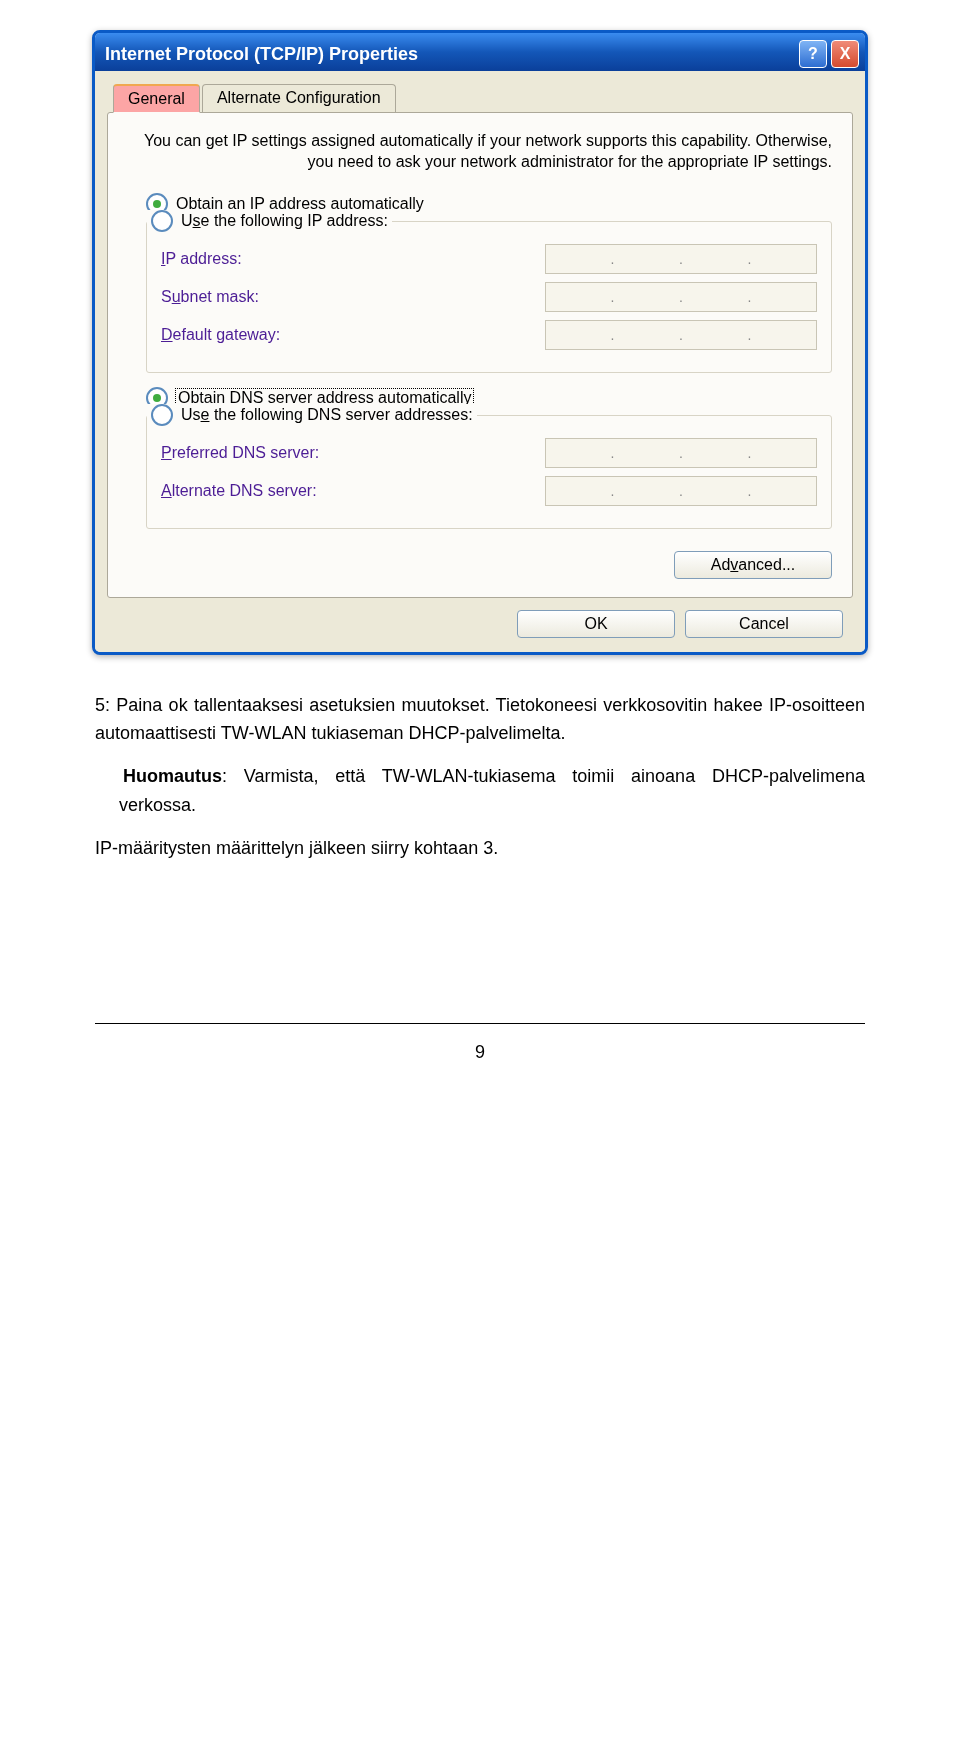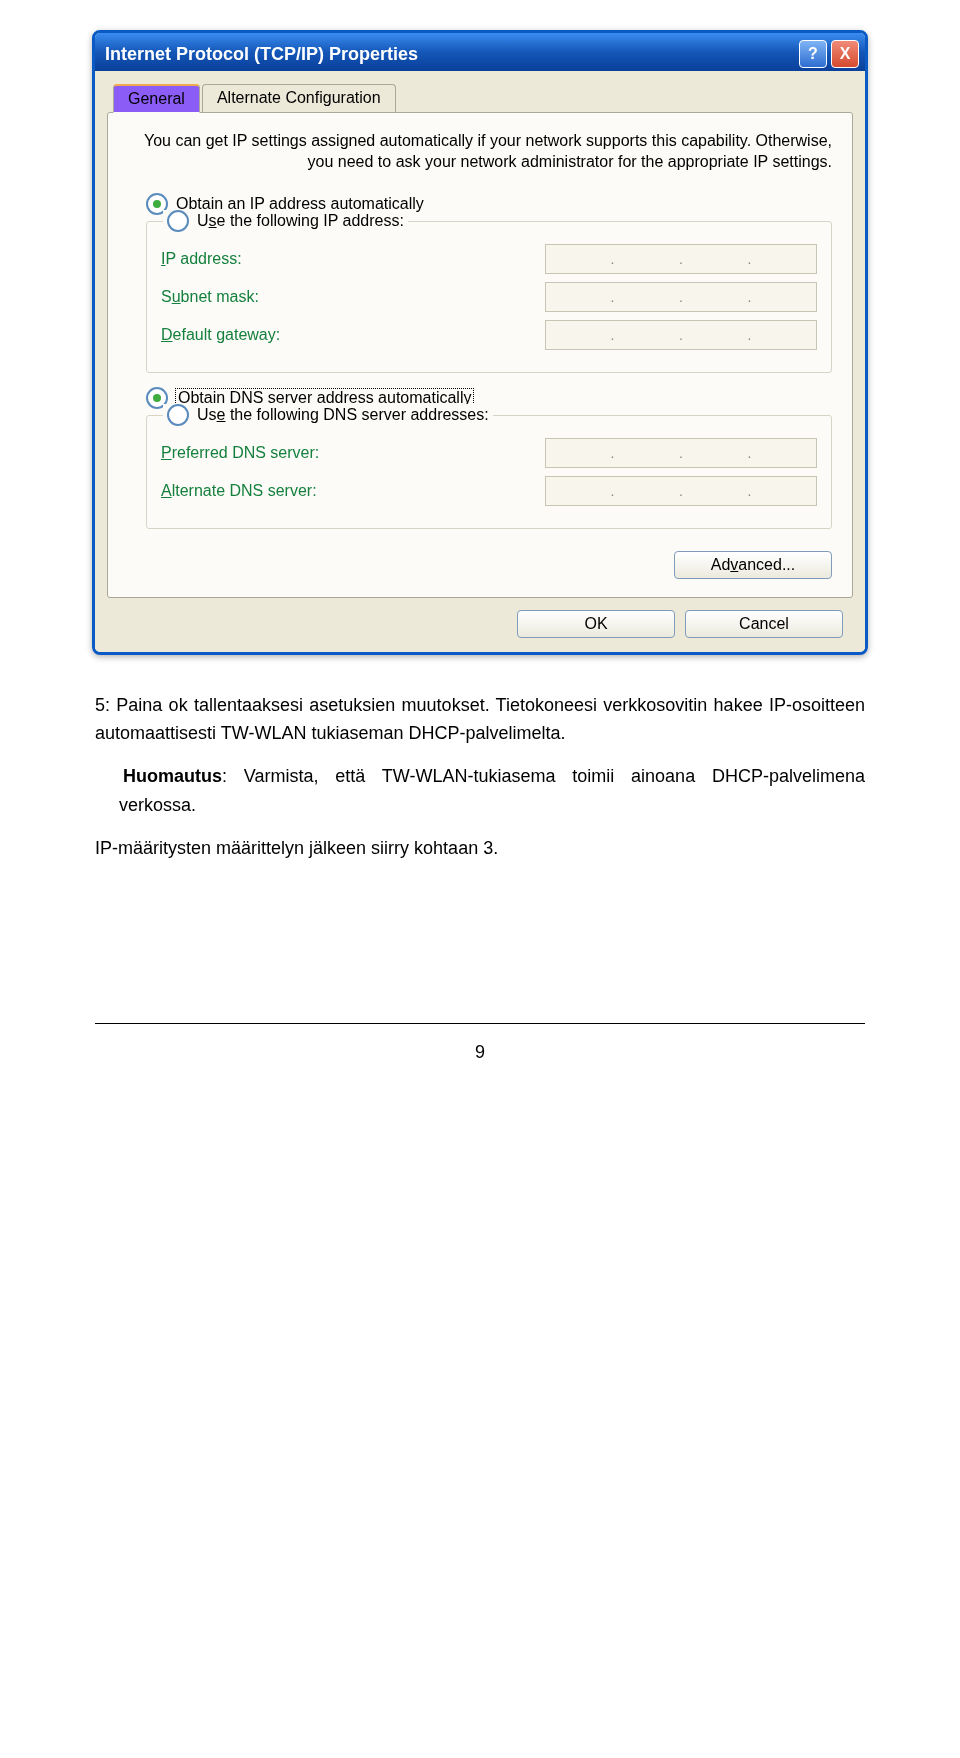--- a/index.html
+++ b/index.html
@@ -64,21 +64,21 @@
     padding: 4px 14px;
     font-size: 16px;
     border: 1px solid #aca899;
     border-bottom: none;
     background: #ece9d8;
     border-top-left-radius: 4px;
     border-top-right-radius: 4px;
     margin-right: 2px;
   }
   .tab.active {
-    background: #8b5cf6;
+    background: #fca5a5;
     border-bottom: 1px solid #fcfbf8;
     position: relative;
     z-index: 2;
     border-top: 2px solid #f0a850;
   }
   .tab-panel {
     border: 1px solid #aca899;
     background: #fcfbf8;
     padding: 18px 20px 14px 20px;
     border-radius: 3px;
@@ -118,37 +118,37 @@
   .group {
     border: 1px solid #d8d4c6;
     border-radius: 3px;
     margin: 0 0 14px 18px;
     padding: 14px 14px 14px 14px;
     position: relative;
   }
   .group-legend {
     position: absolute;
     top: -12px;
-    left: 16px;
+    left: 0;
     background: #fcfbf8;
     padding: 0 4px;
     display: flex;
     align-items: center;
     gap: 8px;
     font-size: 16px;
   }
   .field-row {
     display: flex;
     align-items: center;
     justify-content: space-between;
     margin: 8px 0;
   }
   .field-label {
     font-size: 16px;
-    color: #15803d;
+    color: #4c1d95;
   }
   .ip-box {
     width: 270px;
     height: 28px;
     background: #f7f5ec;
     border: 1px solid #c9c5b5;
     display: flex;
     align-items: center;
     justify-content: space-evenly;
     color: #a8a49a;

